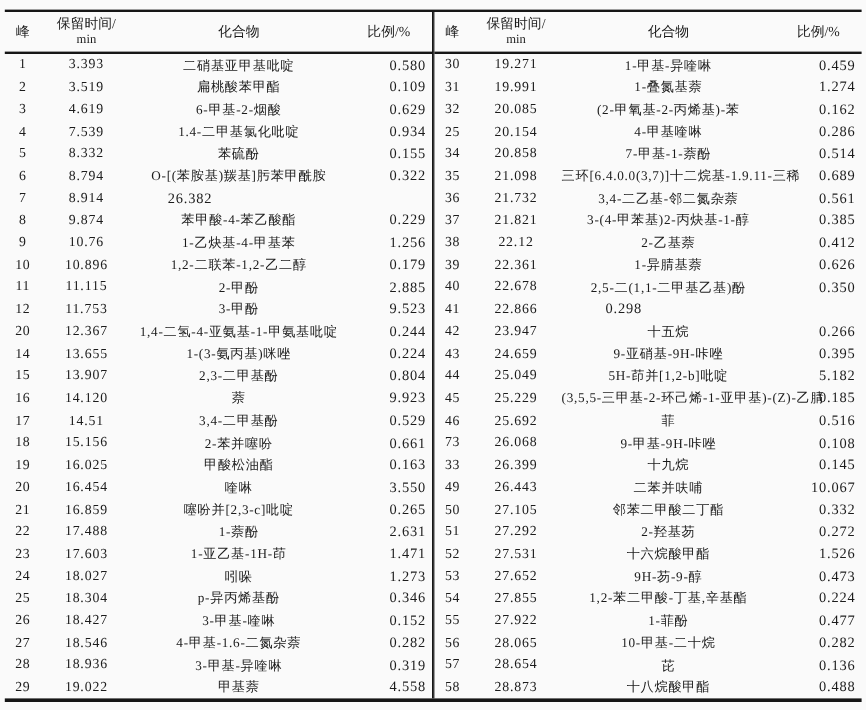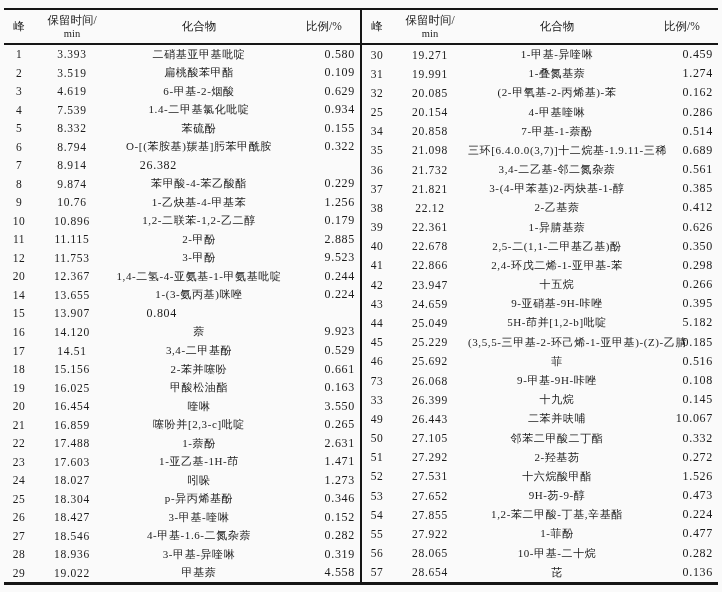--- a/index.html
+++ b/index.html
@@ -171,20 +171,21 @@
   <div class="row">
     <div class="c c-peak">14</div>
     <div class="c c-time">13.655</div>
     <div class="c c-comp">1-(3-氨丙基)咪唑</div>
     <div class="c c-pct">0.224</div>
   </div>
 
   <div class="row">
     <div class="c c-peak">15</div>
     <div class="c c-time">13.907</div>
+    <div class="c c-comp">2,3-二甲基酚</div>
     <div class="c c-pct">0.804</div>
   </div>
 
   <div class="row">
     <div class="c c-peak">16</div>
     <div class="c c-time">14.120</div>
     <div class="c c-comp">萘</div>
     <div class="c c-pct">9.923</div>
   </div>
 
@@ -367,21 +368,20 @@
   <div class="row">
     <div class="c c-peak">40</div>
     <div class="c c-time">22.678</div>
     <div class="c c-comp">2,5-二(1,1-二甲基乙基)酚</div>
     <div class="c c-pct">0.350</div>
   </div>
 
   <div class="row">
     <div class="c c-peak">41</div>
     <div class="c c-time">22.866</div>
-    <div class="c c-comp">2,4-环戊二烯-1-亚甲基-苯</div>
     <div class="c c-pct">0.298</div>
   </div>
 
   <div class="row">
     <div class="c c-peak">42</div>
     <div class="c c-time">23.947</div>
     <div class="c c-comp">十五烷</div>
     <div class="c c-pct">0.266</div>
   </div>
 
@@ -483,16 +483,22 @@
     <div class="c c-pct">0.282</div>
   </div>
 
   <div class="row">
     <div class="c c-peak">57</div>
     <div class="c c-time">28.654</div>
     <div class="c c-comp">芘</div>
     <div class="c c-pct">0.136</div>
   </div>
 
+  <div class="row">
+    <div class="c c-peak">58</div>
+    <div class="c c-time">28.873</div>
+    <div class="c c-comp">十八烷酸甲酯</div>
+    <div class="c c-pct">0.488</div>
+  </div>
 </div>
   </div>
 
 </div>
 
 </body></html>

